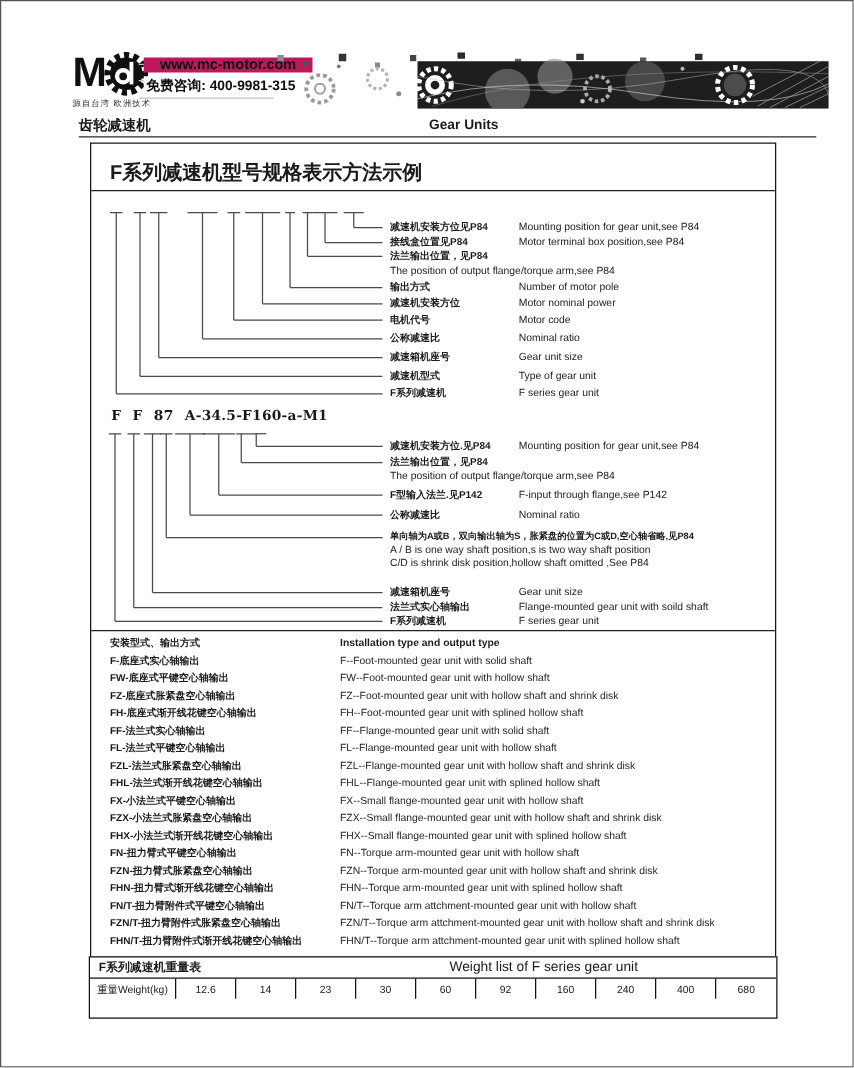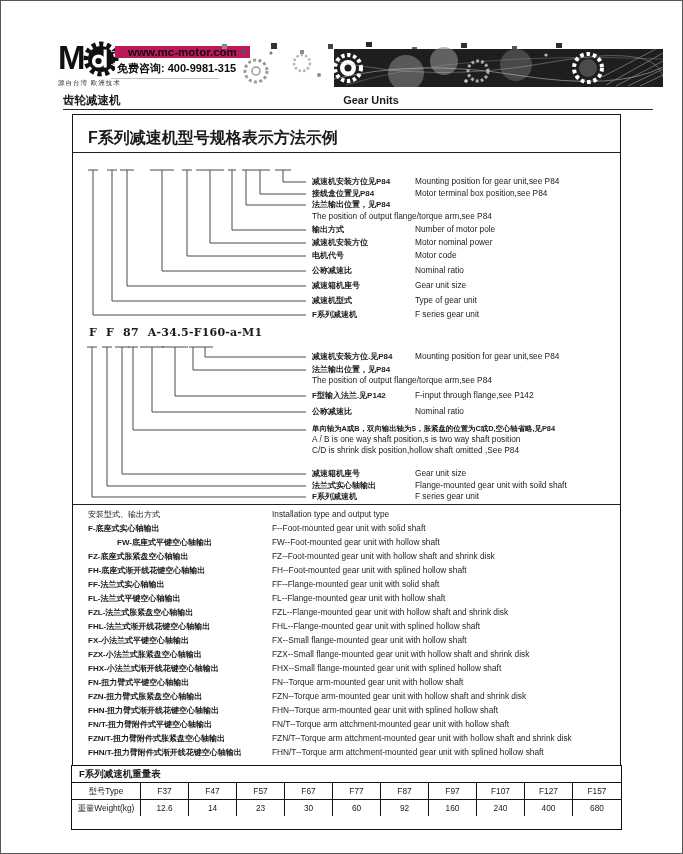--- a/index.html
+++ b/index.html
@@ -21,22 +21,22 @@
   .sec-title-zh{position:absolute;left:15px;top:13px;font-size:16px;font-weight:bold;}
   .sec-title-en{position:absolute;left:239px;top:14px;font-size:10.5px;}
   .model-code{position:absolute;left:16px;font-size:11px;font-weight:600;
               font-family:"DejaVu Serif",serif;letter-spacing:.2px;word-spacing:5px;white-space:pre;}
   .dlabel-zh{position:absolute;font-size:8px;font-weight:700;white-space:nowrap;}
   .dlabel-en{position:absolute;font-size:8.3px;white-space:nowrap;color:#222;}
   .dlabel-small{font-size:7.4px;font-weight:700;}
   .divline{position:absolute;left:0;width:100%;height:1px;background:#222;}
   .ins-zh{position:absolute;font-size:8px;font-weight:600;white-space:nowrap;}
   .ins-en{position:absolute;font-size:8.3px;white-space:nowrap;color:#1f1f1f;}
-  .ins-hd{font-weight:400;text-align:center;}
-  .wtable{position:absolute;left:70px;top:764px;width:551px;height:65px;
+  .ins-hd{font-weight:700;text-align:center;}
+  .wtable{position:absolute;left:70px;top:764px;width:551px;height:50px;
           border:1.5px solid #111;box-sizing:border-box;background:#fff;}
   .wt-title{display:flex;height:16px;border-bottom:1px solid #111;align-items:center;}
   .wt-title-zh{width:170px;padding-left:7px;font-size:9.5px;font-weight:bold;}
   .wt-title-en{flex:1;text-align:center;font-size:11px;}
   .wt-grid{display:grid;grid-template-columns:69px repeat(10,1fr);}
   .wt-cell{height:16px;line-height:16px;text-align:center;font-size:8.3px;
            border-right:1px solid #111;border-bottom:1px solid #111;overflow:hidden;}
   .wt-cell:nth-child(11n){border-right:none;}
   .wt-row2 .wt-cell{border-bottom:none;}
   svg{display:block;}
@@ -220,21 +220,21 @@
         <div class="dlabel-en" style="left: 342px; top: 376px;">F series gear unit</div>
       </div>
 
     <div class="divline" style="top:389px;"></div>
 
     <div id="install-list">
         <div class="ins-zh ins-hd" style="left: 15px; top: 394px;">安装型式、输出方式</div>
         <div class="ins-en ins-hd" style="left: 199px; top: 394px;">Installation type and output type</div>
         <div class="ins-zh" style="left: 15px; top: 408px;">F-底座式实心轴输出</div>
         <div class="ins-en" style="left: 199px; top: 408px;">F--Foot-mounted gear unit with solid shaft</div>
-        <div class="ins-zh" style="left: 15px; top: 422px; margin-left: 29px;">FW-底座式平键空心轴输出</div>
+        <div class="ins-zh" style="left: 15px; top: 422px;">FW-底座式平键空心轴输出</div>
         <div class="ins-en" style="left: 199px; top: 422px;">FW--Foot-mounted gear unit with hollow shaft</div>
         <div class="ins-zh" style="left: 15px; top: 436px;">FZ-底座式胀紧盘空心轴输出</div>
         <div class="ins-en" style="left: 199px; top: 436px;">FZ--Foot-mounted gear unit with hollow shaft and shrink disk</div>
         <div class="ins-zh" style="left: 15px; top: 450px;">FH-底座式渐开线花键空心轴输出</div>
         <div class="ins-en" style="left: 199px; top: 450px;">FH--Foot-mounted gear unit with splined hollow shaft</div>
         <div class="ins-zh" style="left: 15px; top: 464px;">FF-法兰式实心轴输出</div>
         <div class="ins-en" style="left: 199px; top: 464px;">FF--Flange-mounted gear unit with solid shaft</div>
         <div class="ins-zh" style="left: 15px; top: 478px;">FL-法兰式平键空心轴输出</div>
         <div class="ins-en" style="left: 199px; top: 478px;">FL--Flange-mounted gear unit with hollow shaft</div>
         <div class="ins-zh" style="left: 15px; top: 492px;">FZL-法兰式胀紧盘空心轴输出</div>
@@ -258,34 +258,22 @@
         <div class="ins-zh" style="left: 15px; top: 618px;">FZN/T-扭力臂附件式胀紧盘空心轴输出</div>
         <div class="ins-en" style="left: 199px; top: 618px;">FZN/T--Torque arm attchment-mounted gear unit with hollow shaft and shrink disk</div>
         <div class="ins-zh" style="left: 15px; top: 632px;">FHN/T-扭力臂附件式渐开线花键空心轴输出</div>
         <div class="ins-en" style="left: 199px; top: 632px;">FHN/T--Torque arm attchment-mounted gear unit with splined hollow shaft</div>
       </div>
   </div>
 
   <div class="wtable">
     <div class="wt-title">
       <div class="wt-title-zh">F系列减速机重量表</div>
+      <div class="wt-title-en">Weight list of F series gear unit</div>
     </div>
-    <div class="wt-grid" id="wt-row1">
-        <div class="wt-cell">型号Type</div>
-        <div class="wt-cell">F37</div>
-        <div class="wt-cell">F47</div>
-        <div class="wt-cell">F57</div>
-        <div class="wt-cell">F67</div>
-        <div class="wt-cell">F77</div>
-        <div class="wt-cell">F87</div>
-        <div class="wt-cell">F97</div>
-        <div class="wt-cell">F107</div>
-        <div class="wt-cell">F127</div>
-        <div class="wt-cell">F157</div>
-      </div>
     <div class="wt-grid wt-row2" id="wt-row2">
         <div class="wt-cell">重量Weight(kg)</div>
         <div class="wt-cell">12.6</div>
         <div class="wt-cell">14</div>
         <div class="wt-cell">23</div>
         <div class="wt-cell">30</div>
         <div class="wt-cell">60</div>
         <div class="wt-cell">92</div>
         <div class="wt-cell">160</div>
         <div class="wt-cell">240</div>

